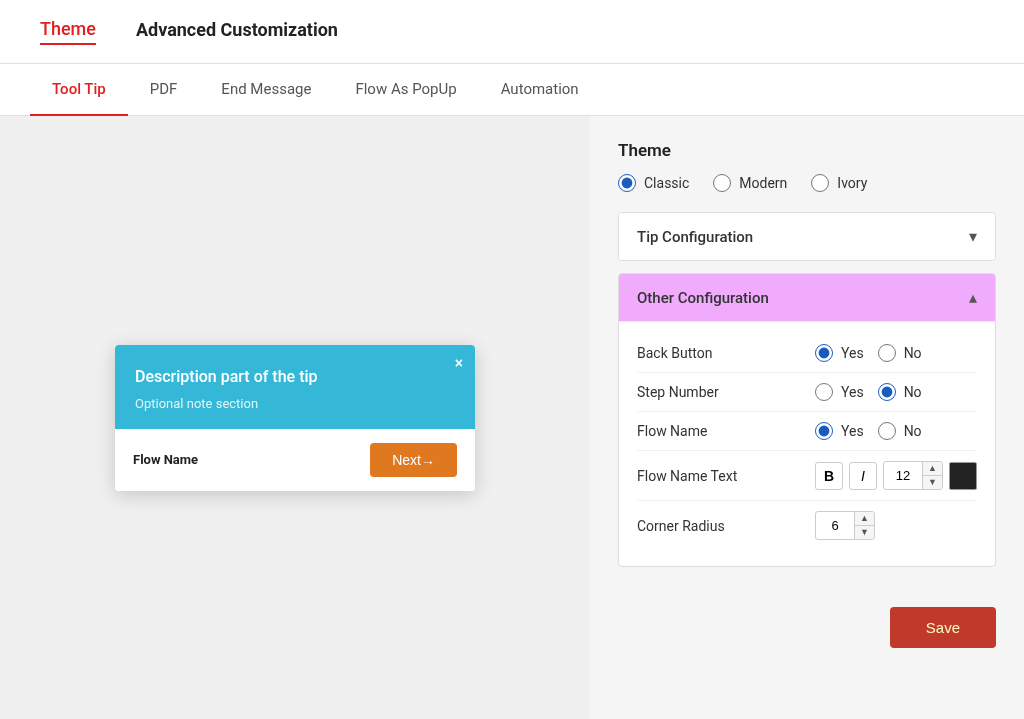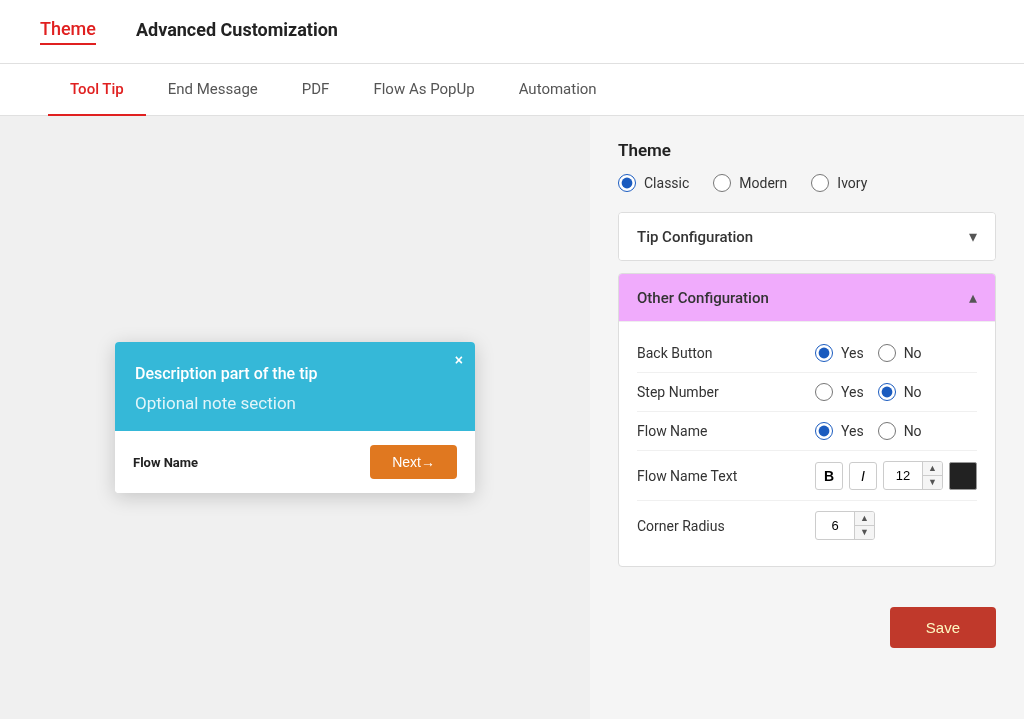--- a/index.html
+++ b/index.html
@@ -39,21 +39,21 @@
       color: #e02020;
       border-bottom: 2px solid #e02020;
     }
     .top-nav-item.bold {
       color: #222;
       font-weight: 700;
     }
     .tab-bar {
       background: #fff;
       border-bottom: 1px solid #e0e0e0;
-      padding: 0 48px;
+      padding: 0 30px;
       display: flex;
       align-items: center;
       gap: 0;
     }
     .tab-item {
       padding: 16px 22px;
       font-size: 15px;
       color: #555;
       cursor: pointer;
       border-bottom: 2px solid transparent;
@@ -102,21 +102,21 @@
       font-weight: bold;
     }
     .tooltip-title {
       color: #fff;
       font-size: 16px;
       font-weight: 500;
       margin-bottom: 10px;
     }
     .tooltip-note {
       color: rgba(255,255,255,0.85);
-      font-size: 17px;
+      font-size: 13px;
     }
     .tooltip-footer {
       background: #fff;
       padding: 14px 18px;
       display: flex;
       align-items: center;
       justify-content: space-between;
     }
     .flow-name {
       font-size: 13px;
@@ -316,22 +316,22 @@
 
 <div class="app-container">
 
   <div class="top-nav">
     <span class="top-nav-item active">Theme</span>
     <span class="top-nav-item bold">Advanced Customization</span>
   </div>
 
   <div class="tab-bar">
     <div class="tab-item active">Tool Tip</div>
+    <div class="tab-item">PDF</div>
     <div class="tab-item">End Message</div>
-    <div class="tab-item">PDF</div>
     <div class="tab-item">Flow As PopUp</div>
     <div class="tab-item">Automation</div>
   </div>
 
   <div class="main-content">
 
     <div class="preview-area">
       <div class="tooltip-preview">
 
         <div class="tooltip-header">

